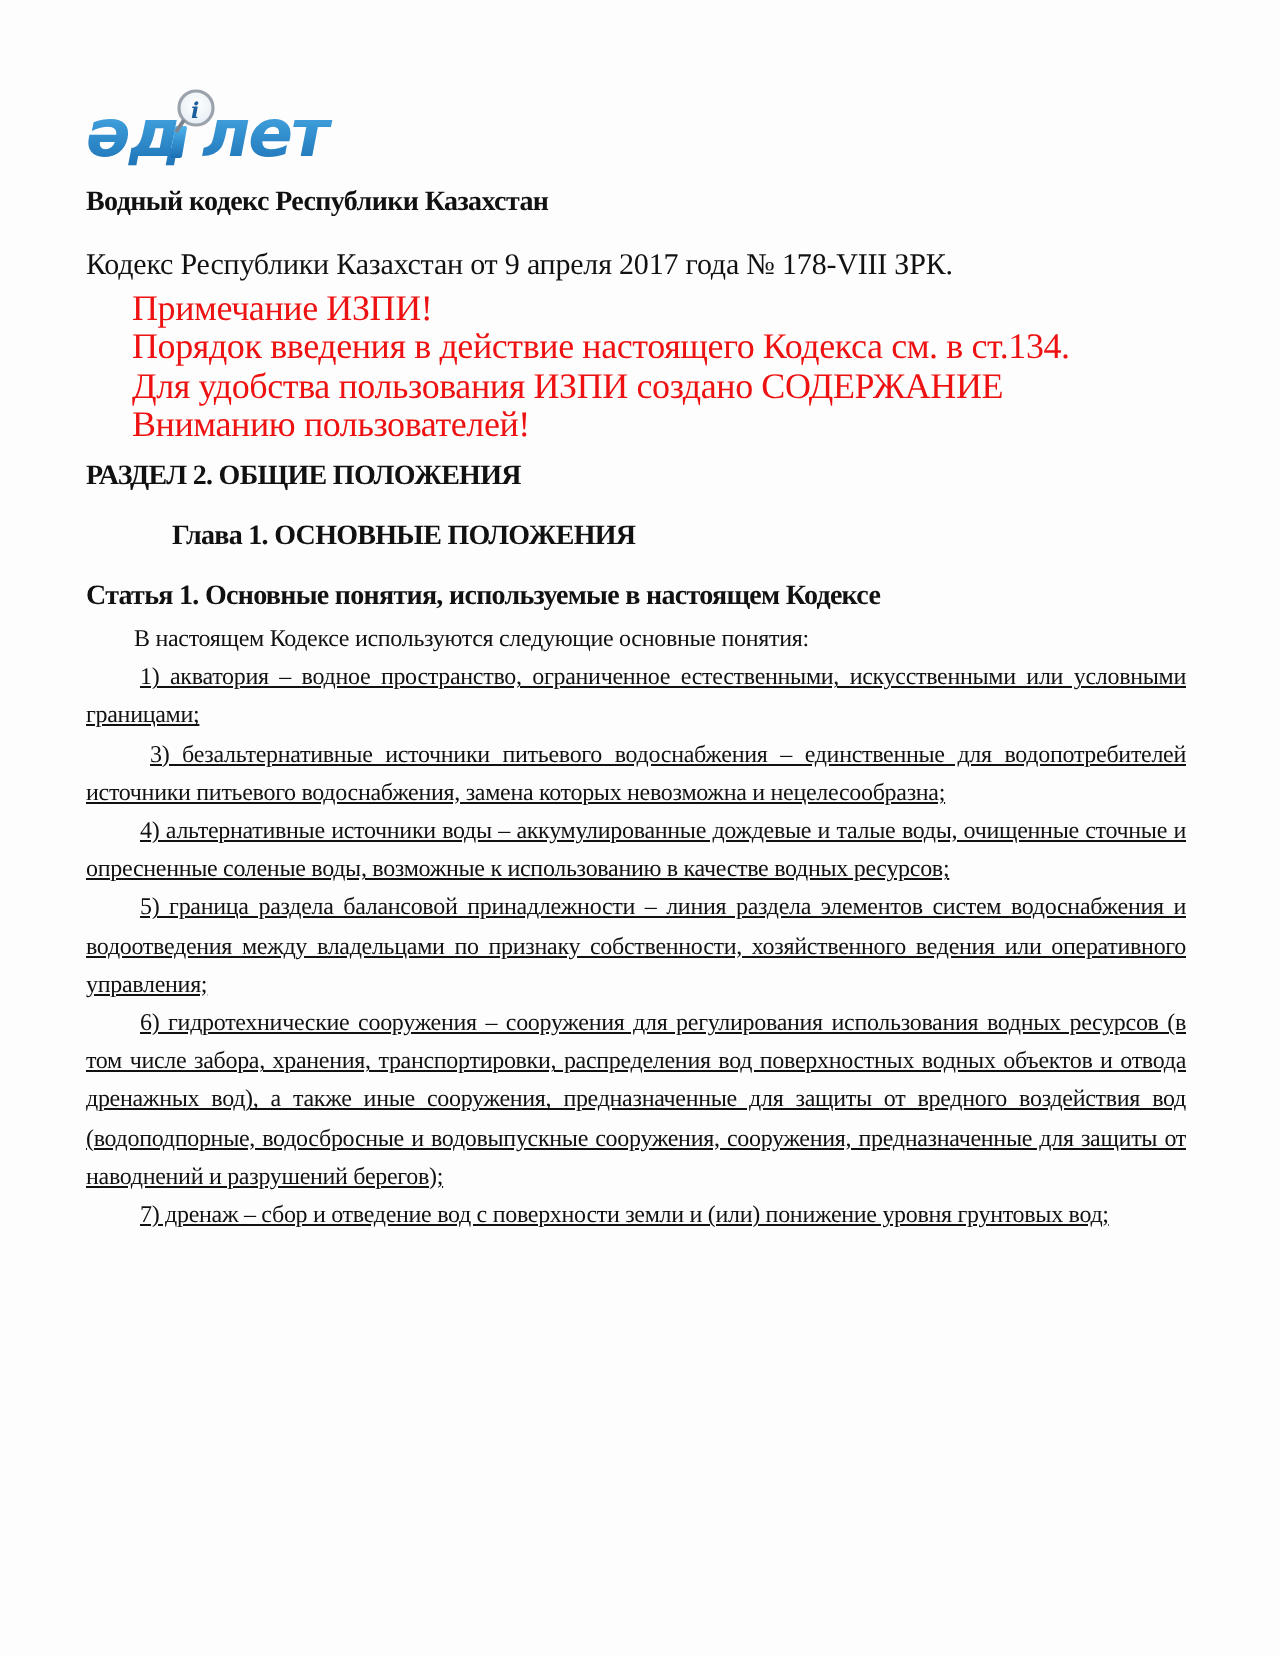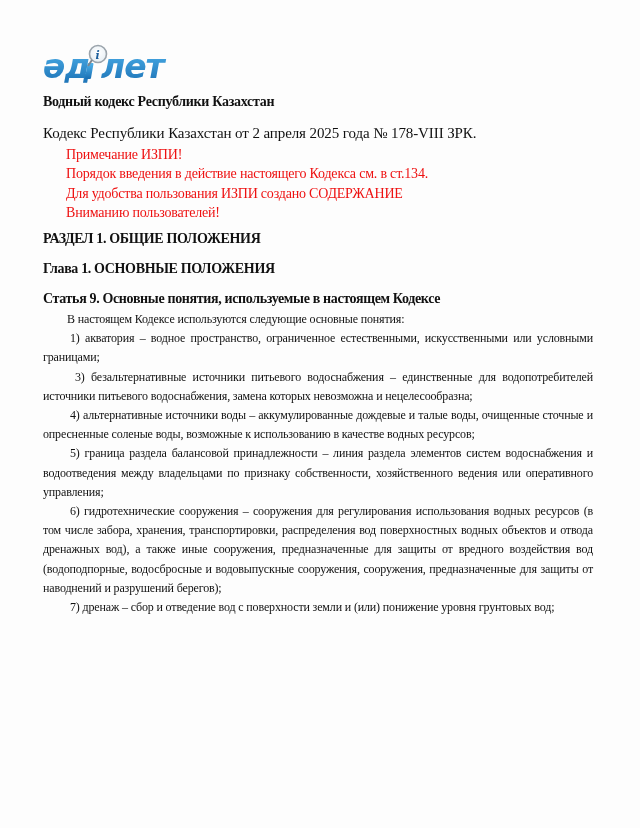--- a/index.html
+++ b/index.html
@@ -36,21 +36,21 @@
     left: 43px;
     top: 125px;
     font-size: 15px;
     letter-spacing: -0.1px;
   }
   .notes {
     position: absolute;
     left: 66px;
     top: 145px;
     color: #ee1111;
-    font-size: 14px;
+    font-size: 18px;
     line-height: 19.3px;
     letter-spacing: -0.2px;
   }
   .notes div { white-space: nowrap; }
   .section {
     position: absolute;
     left: 43px;
     font-weight: bold;
     font-size: 14px;
     letter-spacing: -0.35px;
@@ -64,21 +64,21 @@
     font-size: 12px;
     line-height: 19.2px;
     letter-spacing: -0.15px;
   }
   .body-text p {
     margin: 0;
     text-align: justify;
     text-align-last: left;
   }
   .intro { text-indent: 24px; }
-  .item { text-indent: 27px; }
+  .item { text-indent: 27px; text-decoration: underline; }
   .item.i2 { text-indent: 39px; }
   .item.i3 { text-indent: 32px; }
   .item.i4 { text-indent: 27px; }
 </style>
 </head>
 <body>
 
 <div class="logo">
   <svg width="135" height="40" viewBox="0 0 135 40">
     <defs>
@@ -95,32 +95,32 @@
     <text x="58" y="34" font-family="DejaVu Sans, sans-serif" font-size="33" font-style="italic" font-weight="bold" fill="url(#lg)" letter-spacing="-1">лет</text>
     <rect x="48" y="19" width="6" height="16" rx="1" fill="url(#lg)" transform="skewX(-10)"></rect>
     <circle cx="55" cy="10" r="8.5" fill="url(#rg)" stroke="#9aa3ab" stroke-width="1.6"></circle>
     <line x1="49" y1="16" x2="45" y2="22" stroke="#7d868e" stroke-width="2"></line>
     <text x="52.5" y="15" font-family="DejaVu Serif, serif" font-size="11" font-style="italic" font-weight="bold" fill="#1b5e9c">i</text>
   </svg>
 </div>
 
 <div class="title">Водный кодекс Республики Казахстан</div>
 
-<div class="subtitle">Кодекс Республики Казахстан от 2 апреля 2025 года № 178-VIII ЗРК.</div>
+<div class="subtitle">Кодекс Республики Казахстан от 9 апреля 2017 года № 178-VIII ЗРК.</div>
 
 <div class="notes">
   <div>Примечание ИЗПИ!</div>
   <div>Порядок введения в действие настоящего Кодекса см. в ст.134.</div>
   <div>Для удобства пользования ИЗПИ создано СОДЕРЖАНИЕ</div>
   <div>Вниманию пользователей!</div>
 </div>
 
-<div class="section" style="top:231px;">РАЗДЕЛ 1. ОБЩИЕ ПОЛОЖЕНИЯ</div>
-<div class="section" style="top:261px;">Глава 1. ОСНОВНЫЕ ПОЛОЖЕНИЯ</div>
-<div class="section" style="top:291px;">Статья 9. Основные понятия, используемые в настоящем Кодексе</div>
+<div class="section" style="top:231px;">РАЗДЕЛ 2. ОБЩИЕ ПОЛОЖЕНИЯ</div>
+<div class="section" style="top:261px;margin-left:43px;">Глава 1. ОСНОВНЫЕ ПОЛОЖЕНИЯ</div>
+<div class="section" style="top:291px;">Статья 1. Основные понятия, используемые в настоящем Кодексе</div>
 
 <div class="body-text">
   <p class="intro">В настоящем Кодексе используются следующие основные понятия:</p>
   <p class="item">1) акватория – водное пространство, ограниченное естественными, искусственными или условными границами;</p>
   <p class="item i3">3) безальтернативные источники питьевого водоснабжения – единственные для водопотребителей источники питьевого водоснабжения, замена которых невозможна и нецелесообразна;</p>
   <p class="item i4">4) альтернативные источники воды – аккумулированные дождевые и талые воды, очищенные сточные и опресненные соленые воды, возможные к использованию в качестве водных ресурсов;</p>
   <p class="item">5) граница раздела балансовой принадлежности – линия раздела элементов систем водоснабжения и водоотведения между владельцами по признаку собственности, хозяйственного ведения или оперативного управления;</p>
   <p class="item">6) гидротехнические сооружения – сооружения для регулирования использования водных ресурсов (в том числе забора, хранения, транспортировки, распределения вод поверхностных водных объектов и отвода дренажных вод), а также иные сооружения, предназначенные для защиты от вредного воздействия вод (водоподпорные, водосбросные и водовыпускные сооружения, сооружения, предназначенные для защиты от наводнений и разрушений берегов);</p>
   <p class="item">7) дренаж – сбор и отведение вод с поверхности земли и (или) понижение уровня грунтовых вод;</p>
 </div>

